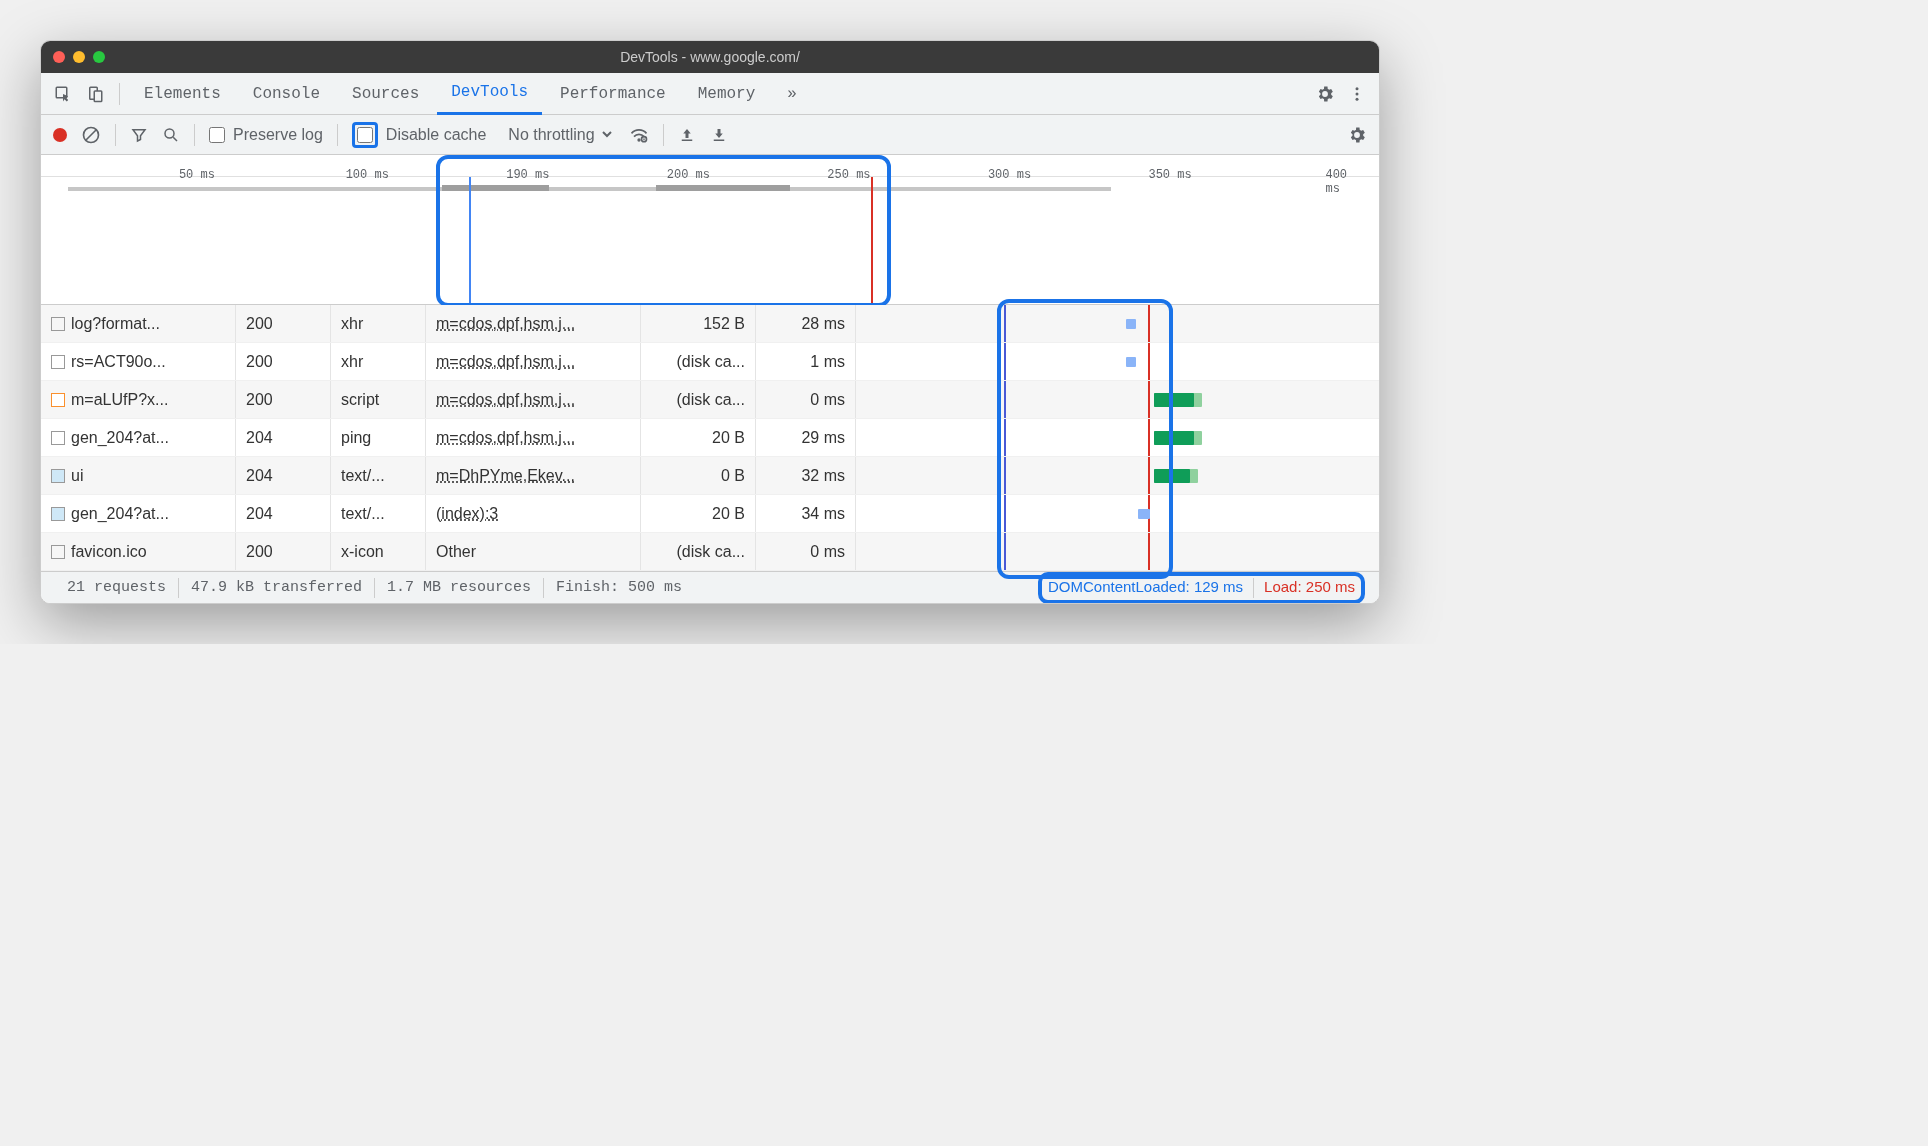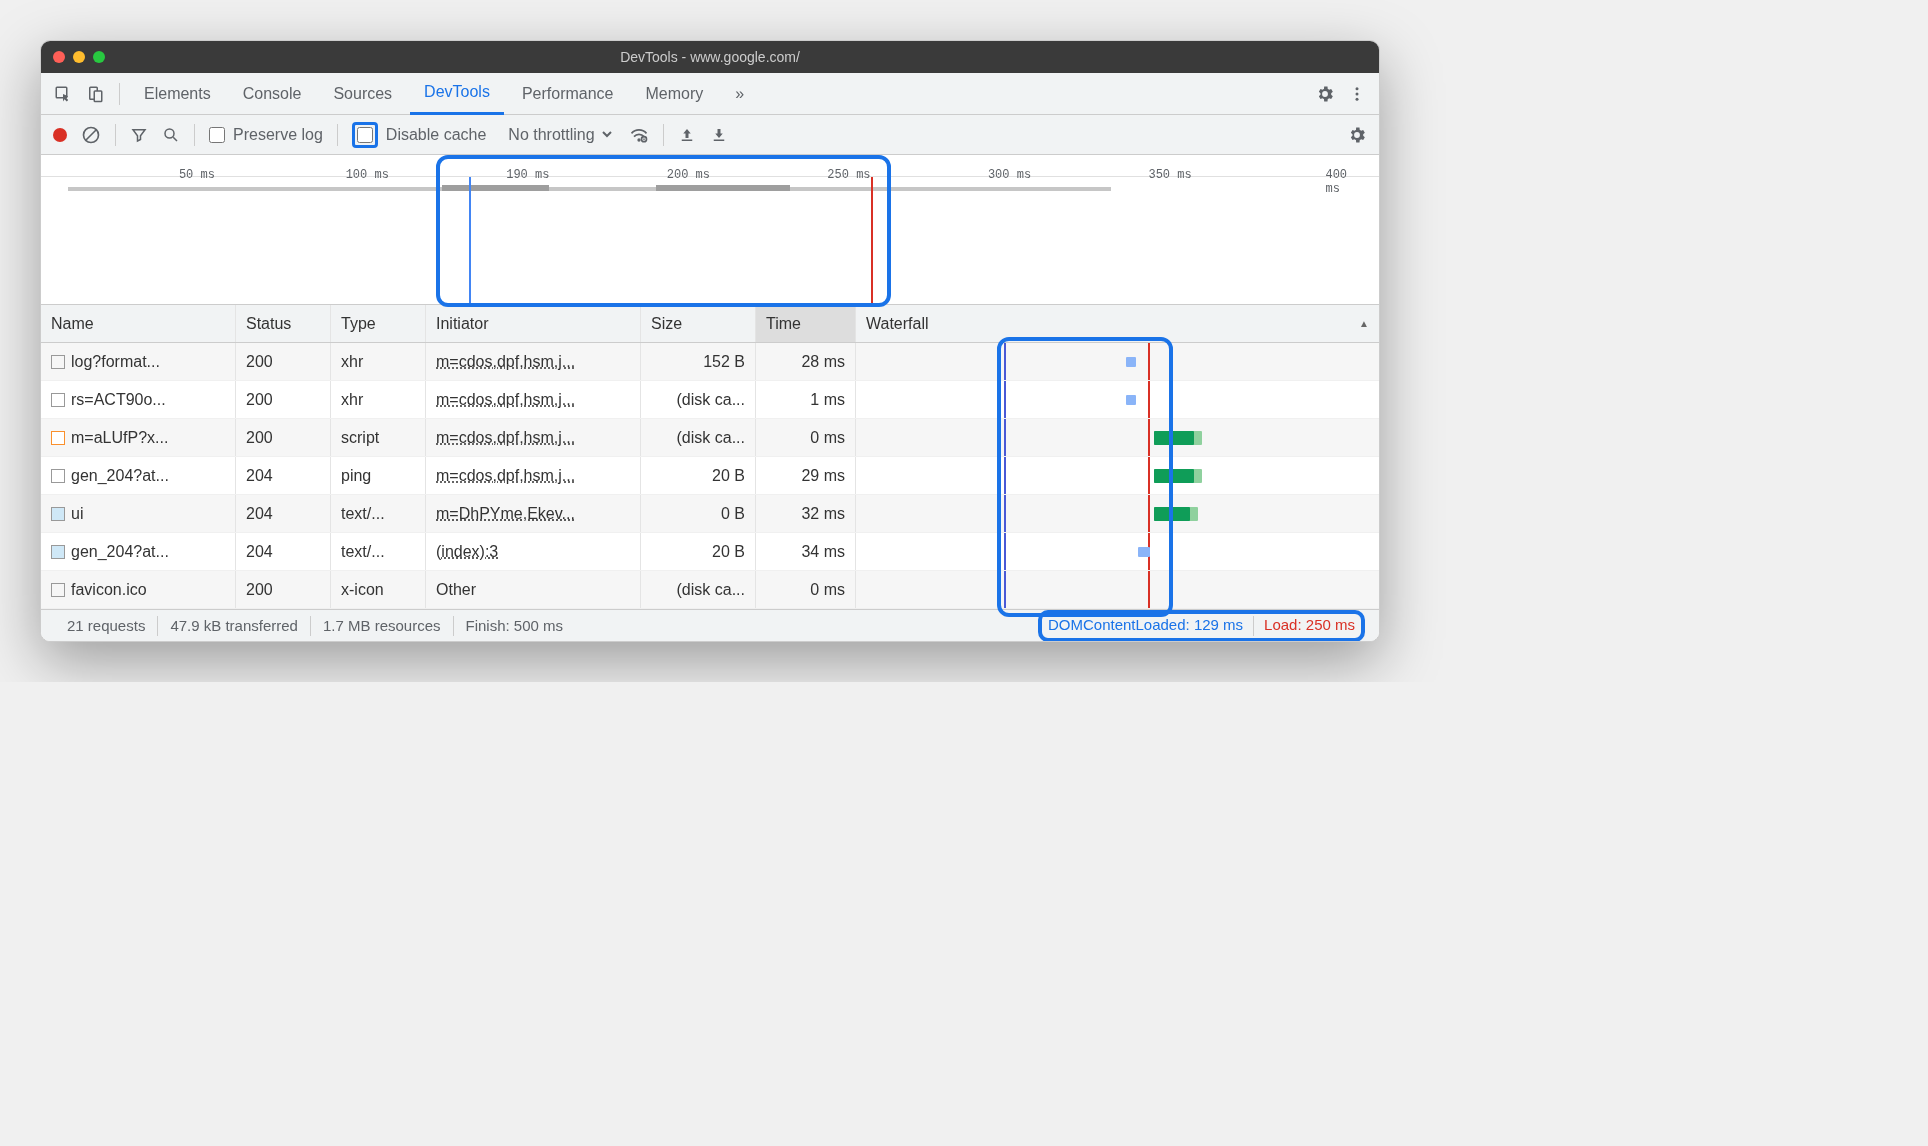--- a/index.html
+++ b/index.html
@@ -37,20 +37,21 @@
   pointer-events: none;
 }
 .tabbar {
   height: 42px;
   background: #f1f3f4;
   border-bottom: 1px solid #ccc;
   display: flex;
   align-items: center;
   padding: 0 8px;
   gap: 4px;
+  font-family: Liberation Mono, monospace;
 }
 .tabbar .icon-btn {
   width: 28px; height: 28px; display: inline-flex; align-items: center; justify-content: center;
   color: #5f6368; cursor: pointer; border-radius: 3px;
 }
 .tabbar .divider { width: 1px; height: 22px; background: #ccc; margin: 0 6px; }
 .tabbar .tab {
   padding: 0 14px; height: 42px; display: flex; align-items: center;
   font-size: 16px; color: #5f6368; cursor: pointer;
 }
@@ -130,21 +131,21 @@
 .wf-highlight {
   position: absolute; border: 4px solid #1a73e8; border-radius: 12px;
   top: -6px; bottom: -6px;
 }
 
 .statusbar {
   height: 32px; background: #f1f3f4; border-top: 1px solid #ccc;
   display: flex; align-items: center; padding: 0 14px; gap: 0;
   font-size: 15px; color: #5f6368;
 }
-.statusbar > span { padding: 0 12px; }
+.statusbar > span { padding: 0 12px; font-family: Liberation Mono, monospace; }
 .statusbar .sdiv { width: 1px; height: 20px; background: #ccc; }
 .statusbar .dcl { color: #1a73e8; }
 .statusbar .load { color: #d93025; }
 .status-highlight {
   border: 4px solid #1a73e8; border-radius: 10px; padding: 2px 6px;
   display: flex; margin-left: auto;
 }
 .status-highlight .sdiv { margin: 0 10px; }
 
 svg { display: block; }
@@ -279,32 +280,20 @@
       <div class="ov-bar" style="left:2%; width:78%"></div>
       <div class="ov-bar" style="left:30%; width:8%; top:8px; height:6px; background:#9e9e9e"></div>
       <div class="ov-bar" style="left:46%; width:10%; top:8px; height:6px; background:#9e9e9e"></div>
       <div class="ov-blue-line" style="left:32%"></div>
       <div class="ov-red-line" style="left:62%"></div>
       <div class="ov-highlight" style="left:29.5%; width:34%; top:-22px; bottom:-2px;"></div>
     </div>
   </div>
 
   <div class="grid">
-    <div class="grid-header">
-      <div>Name</div>
-      <div>Status</div>
-      <div>Type</div>
-      <div>Initiator</div>
-      <div>Size</div>
-      <div class="time-col">Time</div>
-      <div>
-        <span>Waterfall</span>
-        <span class="sort-ind">▲</span>
-      </div>
-    </div>
     <div id="rows-container" style="position:relative">
 
       <div class="grid-row">
     <div class="cell-name">
       <span class="cell-icon"></span>
       <span>log?format...</span>
     </div>
     <div>200</div>
     <div>xhr</div>
     <div>

